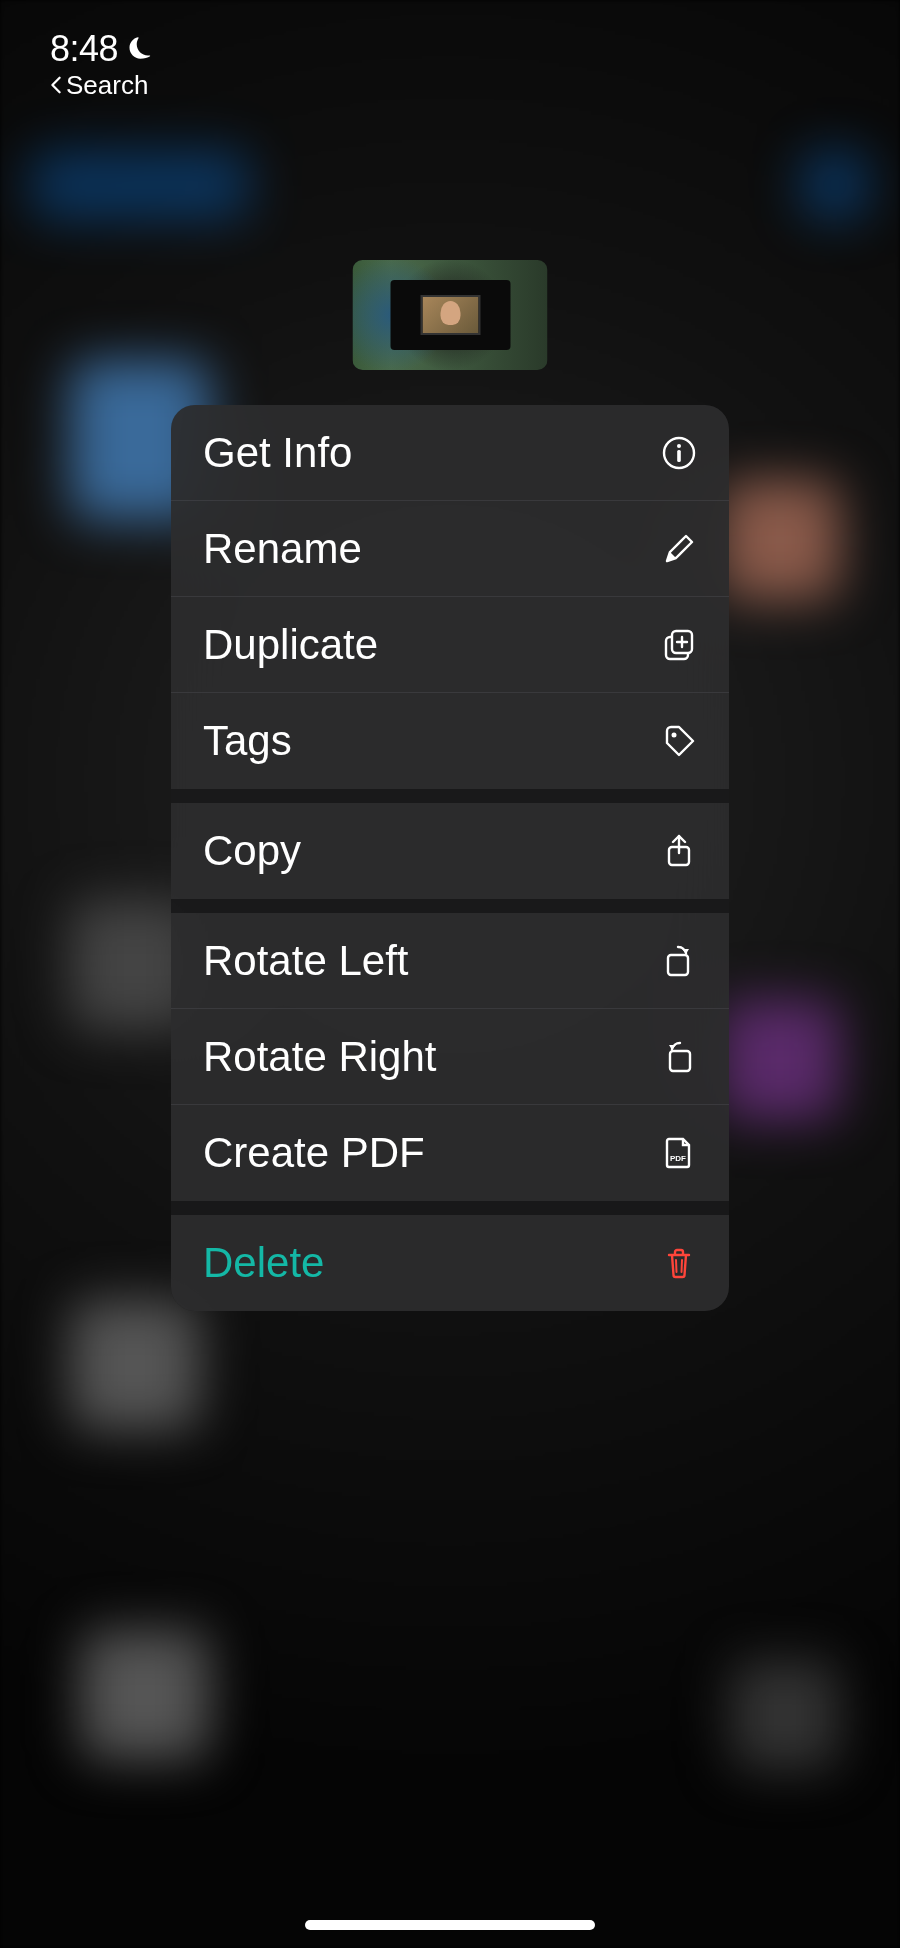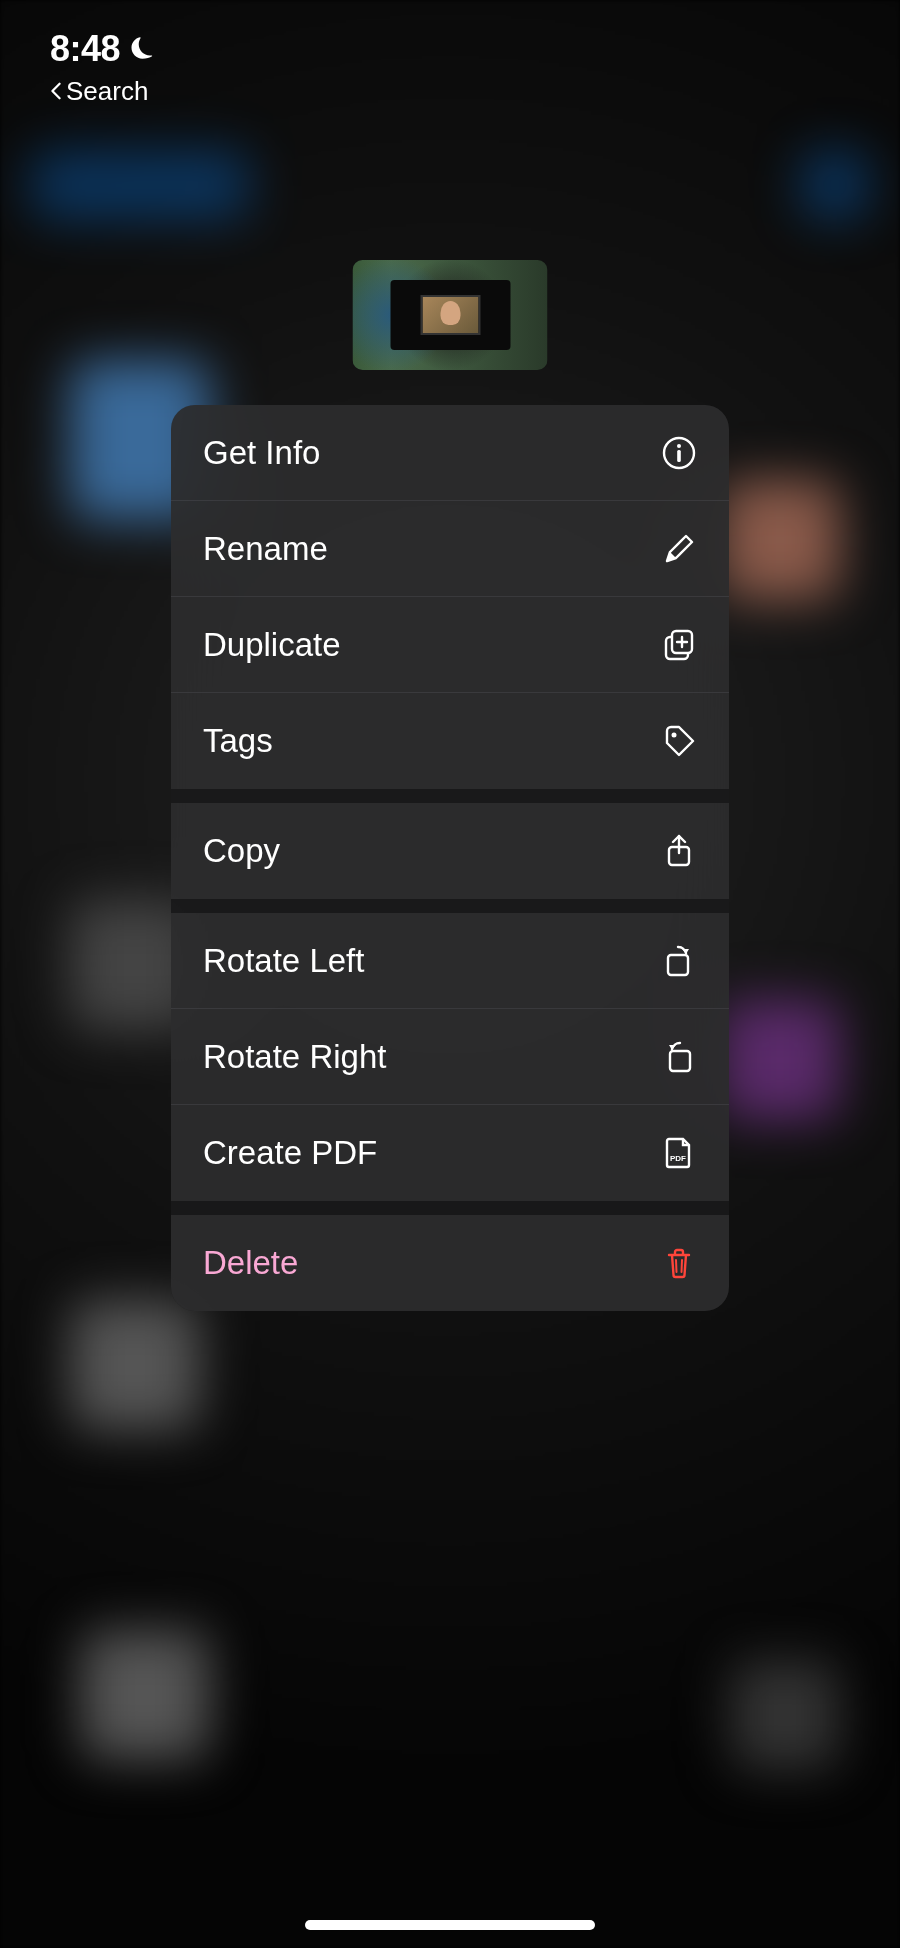--- a/index.html
+++ b/index.html
@@ -45,28 +45,28 @@
     flex-direction: column;
     align-items: flex-start;
   }
   .status-time-row {
     display: flex;
     align-items: center;
     gap: 8px;
   }
   .status-time {
     font-size: 36px;
-    font-weight: 700;
+    font-weight: 400;
     letter-spacing: -0.5px;
   }
   .breadcrumb {
     display: flex;
     align-items: center;
     gap: 4px;
-    margin-top: 6px;
+    margin-top: 0;
     font-size: 26px;
     font-weight: 400;
   }
   .status-right {
     display: flex;
     align-items: center;
     gap: 8px;
     padding-top: 20px;
   }
   .network-label {
@@ -145,26 +145,26 @@
     cursor: pointer;
   }
   .menu-item:last-child {
     border-bottom: none;
   }
   .group-divider {
     height: 14px;
     background: rgba(0, 0, 0, 0.40);
   }
   .menu-label {
-    font-size: 33px;
+    font-size: 42px;
     font-weight: 400;
     color: #fff;
   }
   .menu-item.destructive .menu-label {
-    color: #f9a8d4;
+    color: #14b8a6;
   }
   .menu-icon {
     width: 36px;
     height: 36px;
     display: flex;
     align-items: center;
     justify-content: center;
   }
   .menu-icon svg {
     width: 36px;

